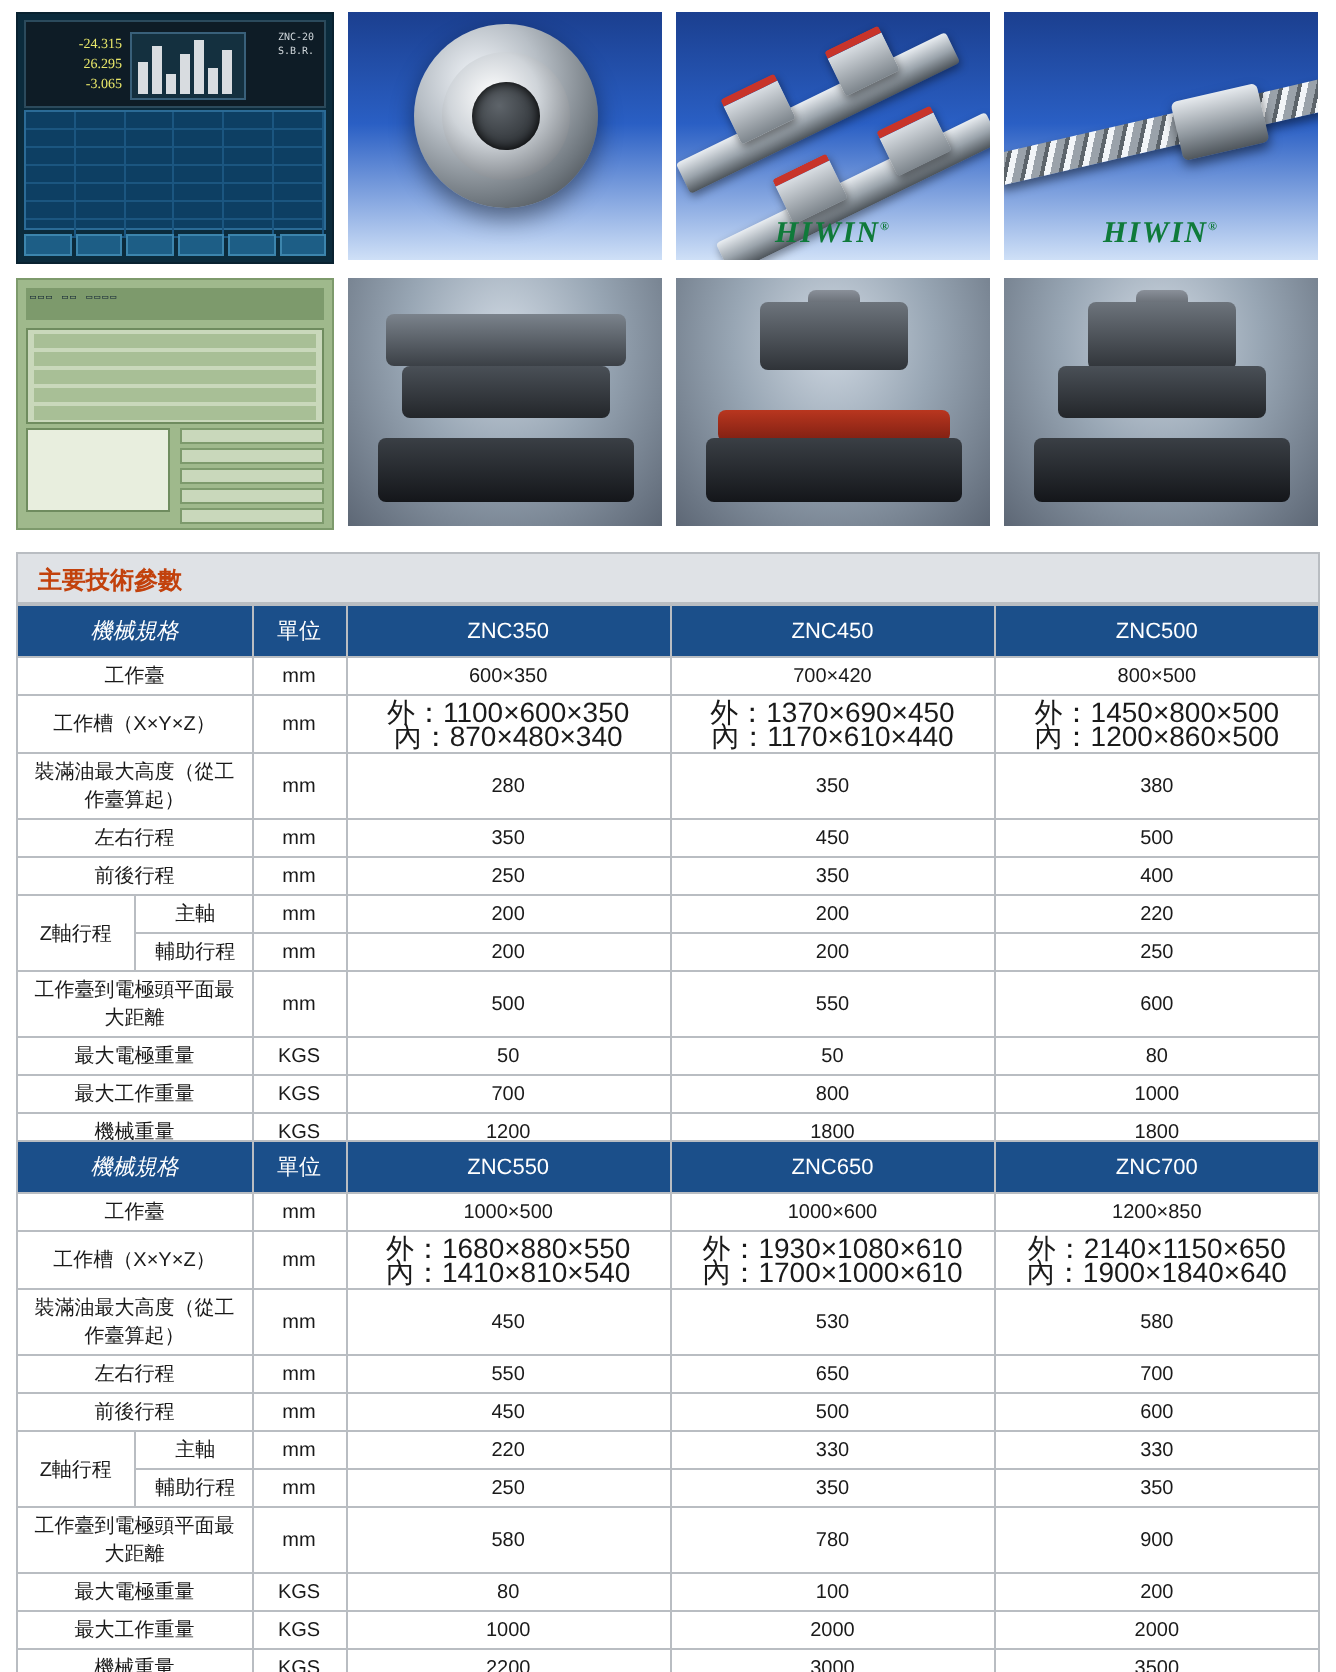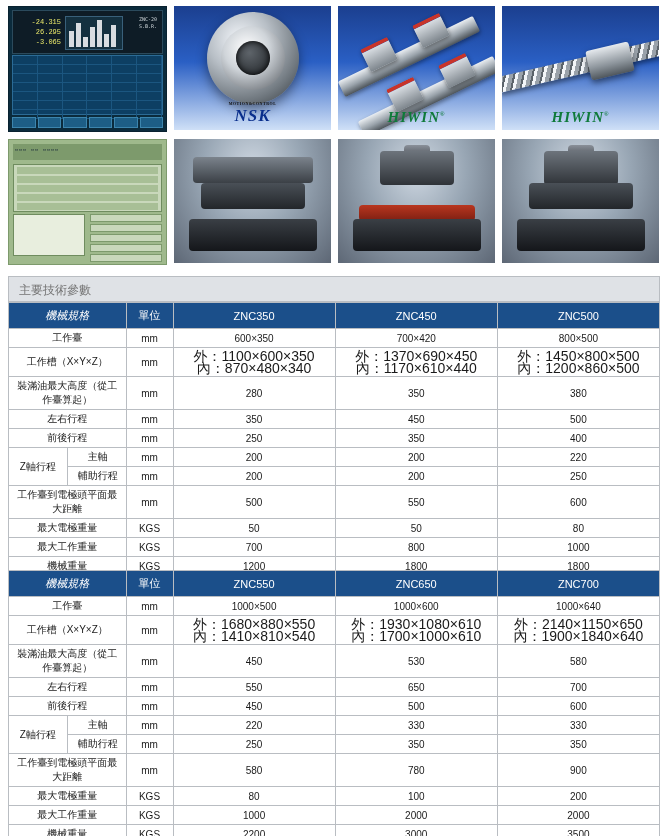--- a/index.html
+++ b/index.html
@@ -44,21 +44,21 @@
     position: absolute;
     left: 3px; top: 3px; right: 3px;
     height: 42px;
     background: #0e1c26;
     border: 1px solid #2b4a5c;
   }
   .cnc .nums {
     position: absolute;
     left: 6px; top: 6px;
     color: #e9e76a;
-    font-family: Liberation Mono, monospace;
+    font-family: Liberation Serif, serif;
     font-size: 7px;
     line-height: 10px;
     text-align: right;
     width: 42px;
   }
   .cnc .bars {
     position: absolute;
     left: 52px; top: 5px;
     width: 56px; height: 32px;
     background: #14303f;
@@ -264,22 +264,22 @@
   
   .section-title {
     position: absolute;
     left: 8px;
     width: 652px;
     height: 26px;
     background: #dfe2e6;
     border: 1px solid #b9bdc2;
     box-sizing: border-box;
     font-size: 12px;
-    font-weight: normal;
-    color: #737373;
+    font-weight: bold;
+    color: #c2410c;
     padding: 5px 10px;
   }
   table.spec {
     position: absolute;
     left: 8px;
     width: 652px;
     border-collapse: collapse;
     font-size: 10px;
     table-layout: fixed;
   }
@@ -410,24 +410,20 @@
           <i></i>
       </div>
     </div>
 
     <div class="cell photo">
       <div class="bearing-outer">
         <div class="bearing-mid">
           <div class="bearing-inner"></div>
         </div>
       </div>
-      <div class="brand">
-        <small>MOTION&amp;CONTROL</small>
-        <span>NSK</span>
-      </div>
     </div>
 
     <div class="cell photo">
       <div class="rail" style="left:-4px; top:42px;"></div>
       <div class="rail" style="left:16px; top:82px;"></div>
       <div class="blockr" style="left:26px; top:36px;"></div>
       <div class="blockr" style="left:78px; top:12px;"></div>
       <div class="blockr" style="left:52px; top:76px;"></div>
       <div class="blockr" style="left:104px; top:52px;"></div>
       <div class="brand green">
@@ -602,21 +598,21 @@
         <th class="val">ZNC650</th>
         <th class="val">ZNC700</th>
       </tr>
     </thead>
     <tbody>
         <tr>
           <td class="lbl" colspan="2">工作臺</td>
           <td class="u">mm</td>
           <td class="val">1000×500</td>
           <td class="val">1000×600</td>
-          <td class="val">1000×640</td>
+          <td class="val">1200×850</td>
         </tr>
         <tr>
           <td class="lbl" colspan="2">工作槽（X×Y×Z）</td>
           <td class="u">mm</td>
           <td class="val twoline">
             <div>外：1680×880×550</div>
             <div>內：1410×810×540</div>
           </td>
           <td class="val twoline">
             <div>外：1930×1080×610</div>

